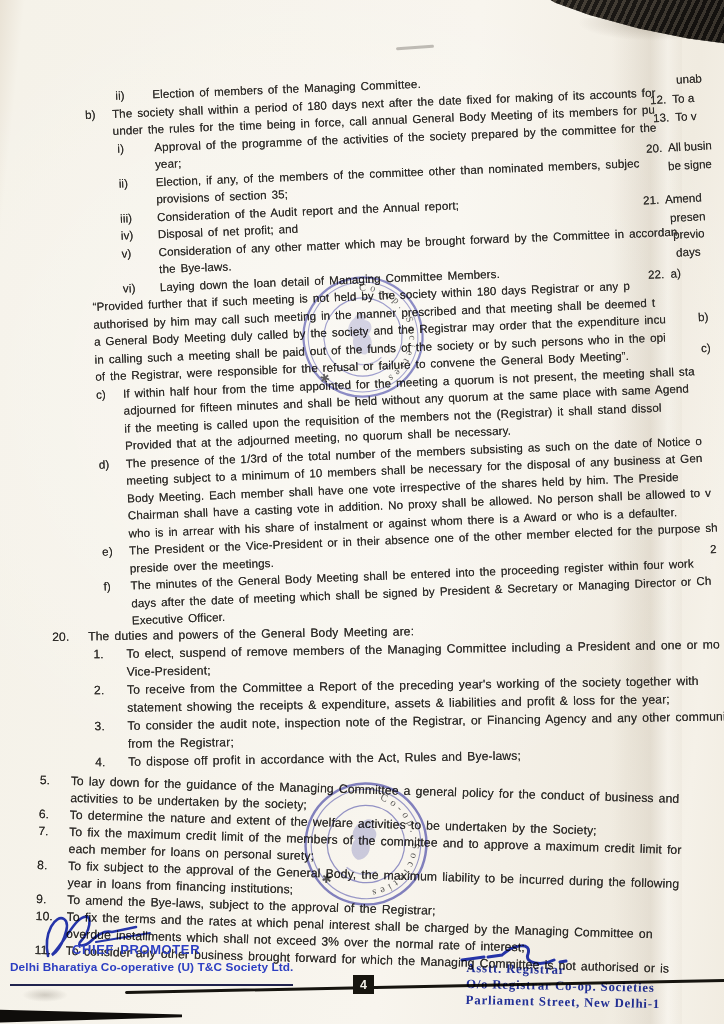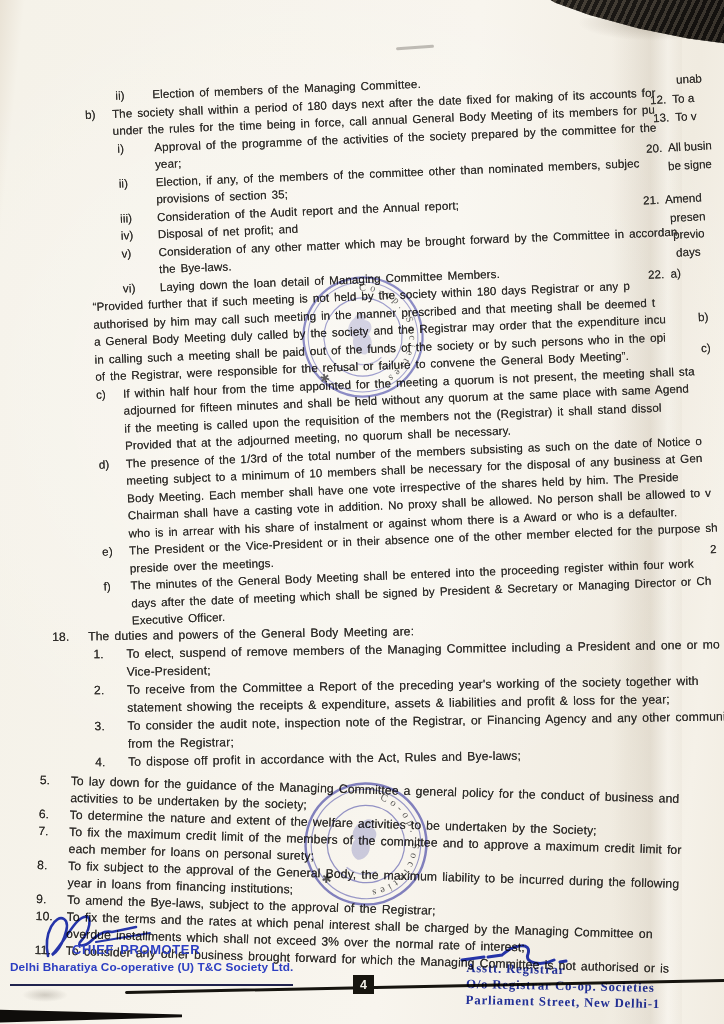--- a/index.html
+++ b/index.html
@@ -162,21 +162,21 @@
     <div class="row ind-top">
         <span class="m">f)</span>
         <span class="txt">The minutes of the General Body Meeting shall be entered into the proceeding register within four work
 days after the date of meeting which shall be signed by President &amp; Secretary or Managing Director or Ch
 Executive Officer.</span>
       </div>
   </div>
 
   <div class="doc-text blockB">
     <div class="row sec">
-        <span class="m">18.</span>
+        <span class="m">20.</span>
         <span class="txt">The duties and powers of the General Body Meeting are:</span>
       </div>
     <div class="row num">
         <span class="m">1.</span>
         <span class="txt">To elect, suspend of remove members of the Managing Committee including a President and one or mo
 Vice-President;</span>
       </div>
     <div class="row num">
         <span class="m">2.</span>
         <span class="txt">To receive from the Committee a Report of the preceding year's working of the society together with

